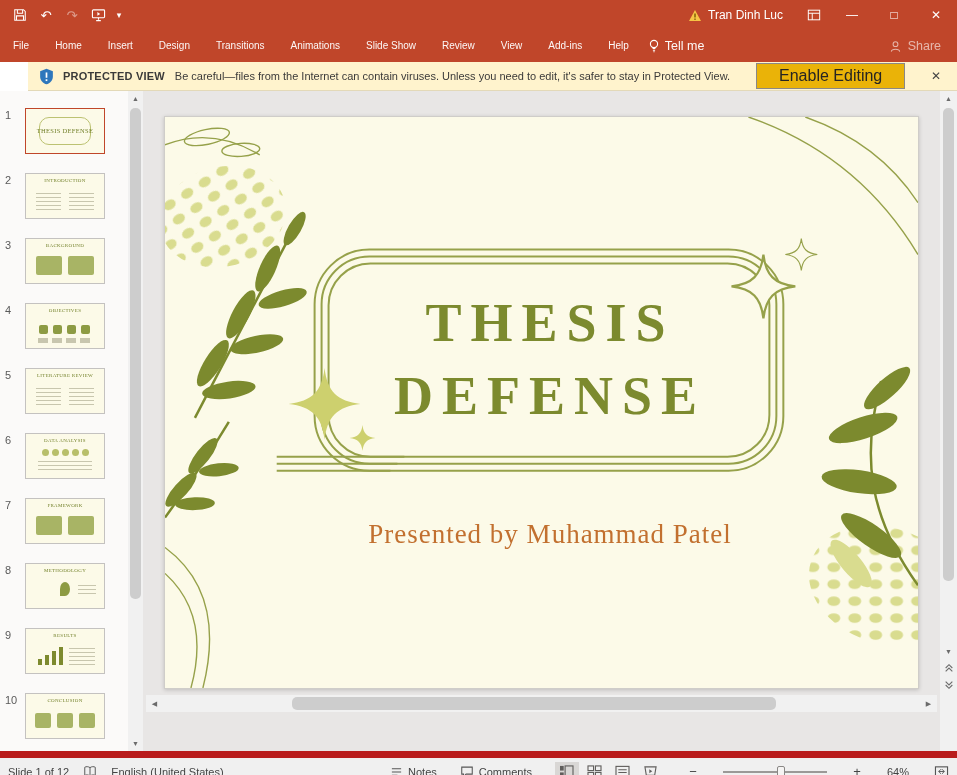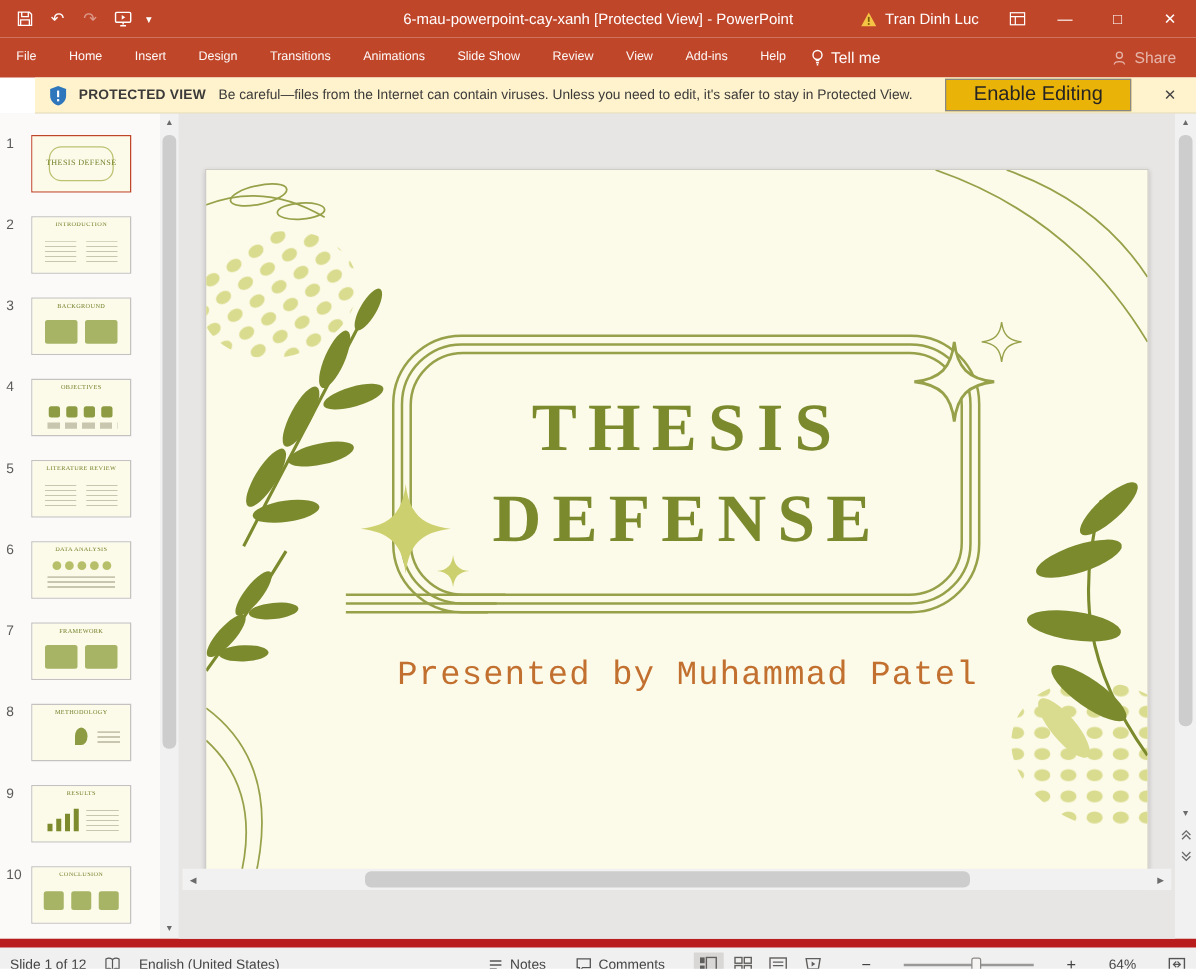--- a/index.html
+++ b/index.html
@@ -69,30 +69,30 @@
   .sc-arrow{height:15px;width:15px;font-size:7px;color:#6B6B6B;display:flex;align-items:center;justify-content:center;flex:0 0 auto;}
   .sc-track{flex:1;width:15px;position:relative;}
   .sc-thumb{position:absolute;left:2px;right:2px;background:#CDCDCD;border-radius:5px;}
   .thumb-scroll .sc-thumb{top:2px;height:78%;}
   .main-vscroll .sc-thumb{top:2px;height:88%;}
   .main-vscroll{width:17px;}
   .vs-btn{height:17px;width:17px;display:flex;align-items:center;justify-content:center;flex:0 0 auto;}
   .vs-gap{height:58px;flex:0 0 auto;width:17px;background:#F1F1F1;}
 
   .canvas{flex:1;position:relative;background:var(--c-canvas-bg);overflow:hidden;}
-  .slide{position:absolute;left:21px;top:25px;width:755px;height:573px;background:var(--c-cream);border:1px solid #CFCDC9;box-shadow:0 1px 4px rgba(0,0,0,.18);margin-top:19px;}
+  .slide{position:absolute;left:21px;top:25px;width:755px;height:573px;background:var(--c-cream);border:1px solid #CFCDC9;box-shadow:0 1px 4px rgba(0,0,0,.18);}
   .slide-art{position:absolute;inset:0;width:100%;height:100%;}
   .stem{fill:none;stroke:var(--c-olive);stroke-width:2.5;}
   .leaf{fill:var(--c-olive);}
   .thin{fill:none;stroke:var(--c-olive-stroke);stroke-width:1.4;}
   .frame{fill:none;stroke:var(--c-olive-stroke);stroke-width:2;}
   .star-fill{fill:var(--c-star-yellow);}
   .star-outline{fill:var(--c-cream);stroke:var(--c-olive-stroke);stroke-width:1.4;}
   .slide-title{position:absolute;left:150px;top:170px;width:470px;text-align:center;font-family:"Liberation Serif","DejaVu Serif",serif;font-weight:600;font-size:54px;line-height:73px;letter-spacing:9px;color:var(--c-olive);}
-  .slide-subtitle{position:absolute;left:105px;top:390px;width:560px;text-align:center;font-family:Liberation Mono, monospace;font-size:27px;letter-spacing:1px;color:var(--c-subtitle-orange);}
+  .slide-subtitle{position:absolute;left:105px;top:402px;width:560px;text-align:center;font-family:Liberation Serif, serif;font-size:27px;letter-spacing:1px;color:var(--c-subtitle-orange);}
 
   .hscroll{position:absolute;left:3px;right:3px;top:604px;height:17px;background:#F1F1F1;display:flex;align-items:center;}
   .hscroll .sc-arrow{width:17px;height:17px;}
   .h-track{flex:1;height:17px;position:relative;}
   .h-thumb{position:absolute;top:2px;bottom:2px;left:17%;width:64%;background:#CDCDCD;border-radius:5px;}
 
   
   .statusbar{height:34px;background:var(--c-statusbar-bg);border-top:7px solid #b91c1c;display:flex;align-items:center;padding:0 8px;font-size:11px;color:#444;flex:0 0 auto;}
   .sb-item{margin-right:14px;display:flex;align-items:center;gap:5px;white-space:nowrap;}
   .sb-icon{margin-right:14px;display:flex;align-items:center;}
@@ -121,21 +121,20 @@
       <span class="qat-btn disabled">↷</span>
       <span class="qat-btn">
         <svg width="15" height="14" viewBox="0 0 16 15">
             <rect x="1.5" y="2" width="13" height="8.5" rx="1" fill="none" stroke="#fff" stroke-width="1.2"></rect>
             <path d="M8 10.5 v2 M5.5 13.5 h5" stroke="#fff" stroke-width="1.2" fill="none"></path>
             <path d="M6.8 4.3 l3 2 -3 2 z" fill="#fff"></path>
           </svg>
       </span>
       <span class="qat-btn small">▾</span>
     </div>
-    <div class="tb-title">6-mau-powerpoint-cay-xanh [Protected View]  -  PowerPoint</div>
     <div class="tb-right">
       <span class="tb-user">
         <svg width="14" height="13" viewBox="0 0 14 13">
             <path d="M7 1 L13 12 H1 Z" fill="#F6C445"></path>
             <rect x="6.3" y="4.5" width="1.4" height="4" fill="#7A5B00"></rect>
             <rect x="6.3" y="9.5" width="1.4" height="1.4" fill="#7A5B00"></rect>
           </svg>
         <span>Tran Dinh Luc</span>
       </span>
       <span class="tb-btn icon-btn">

